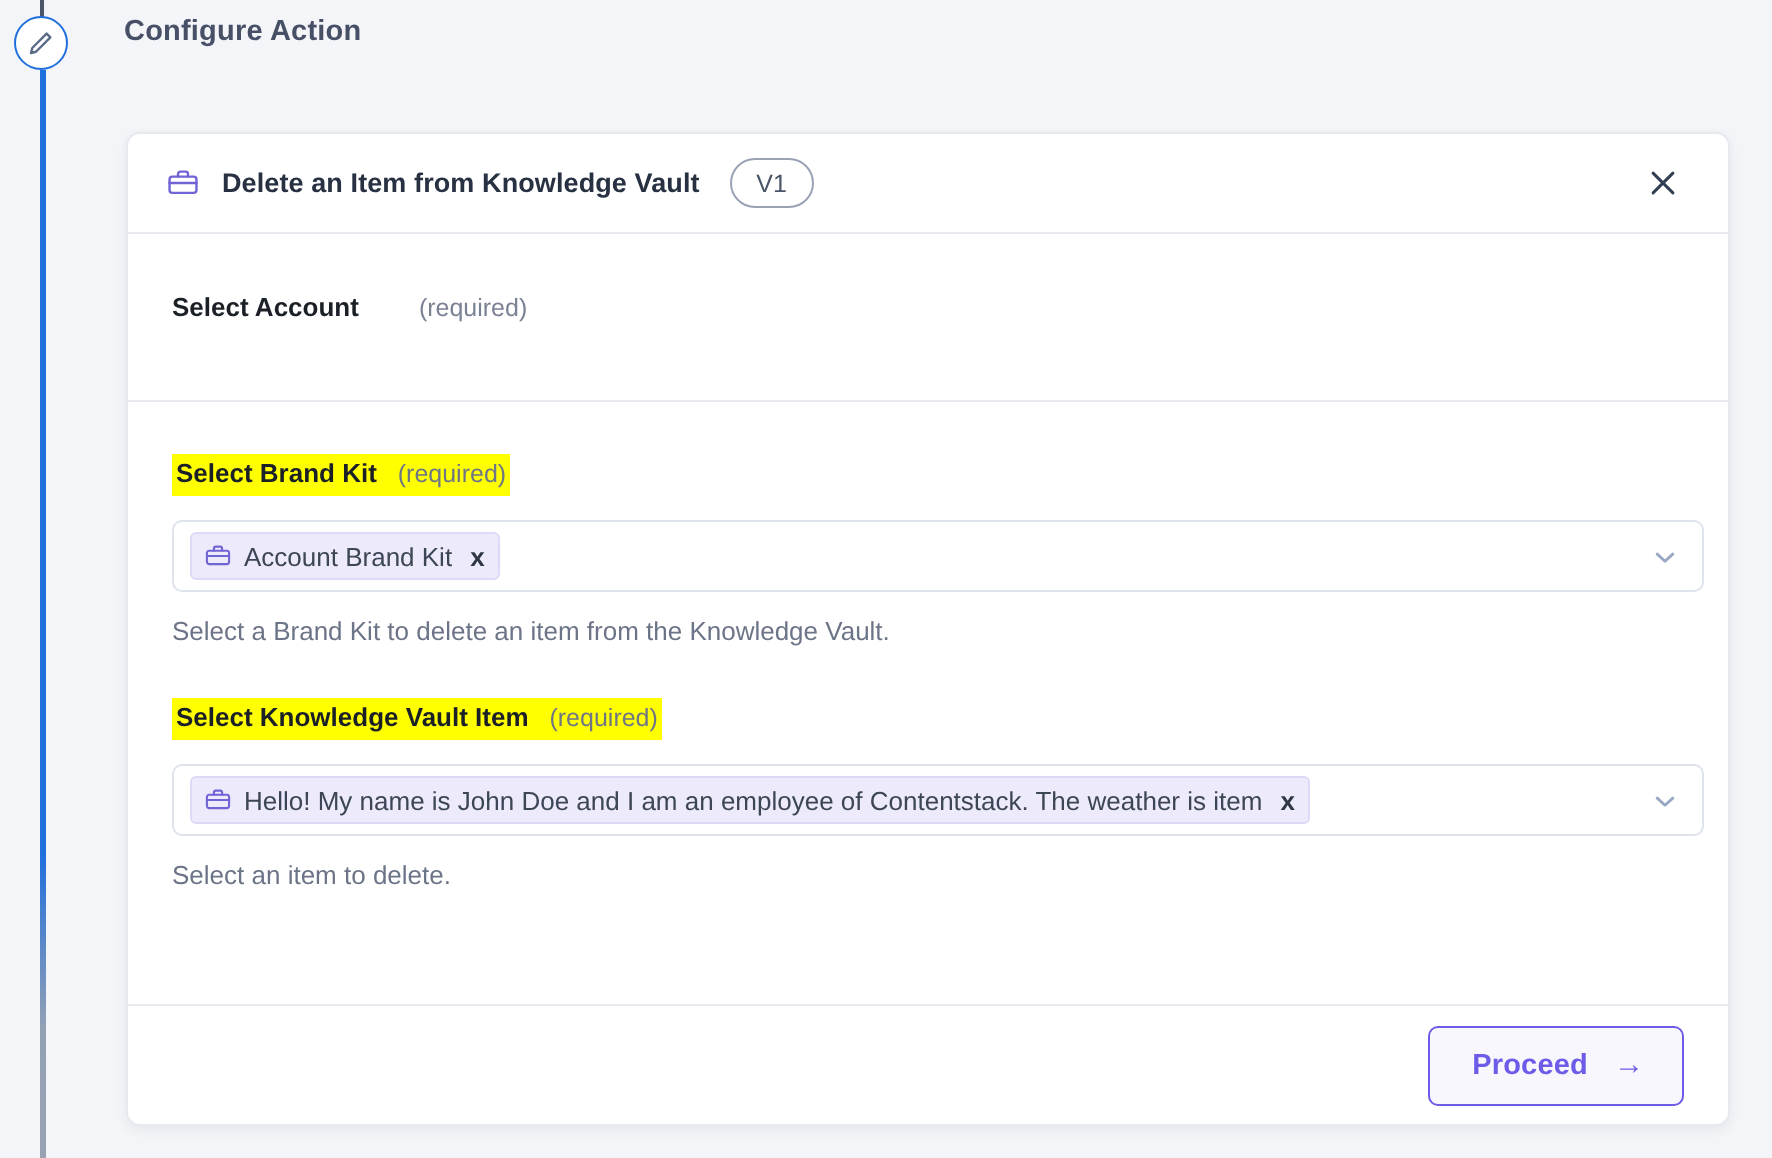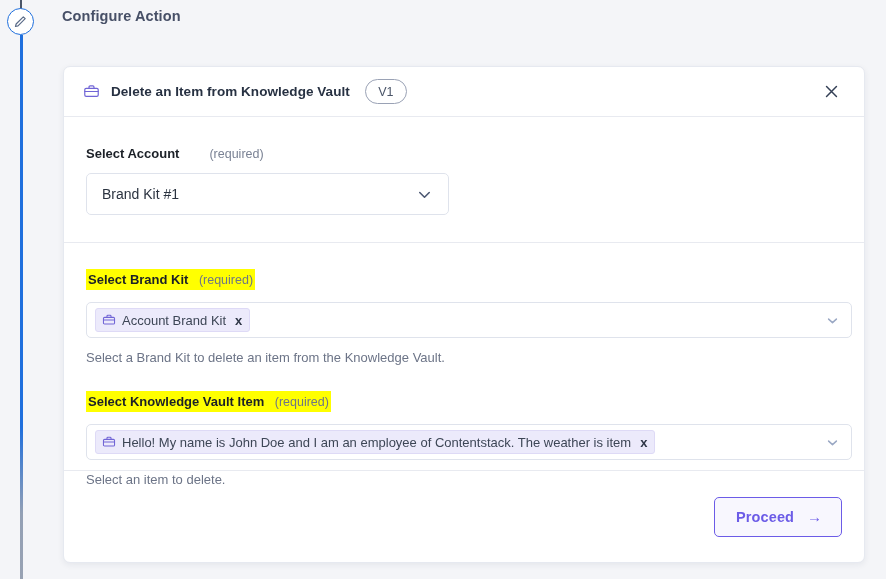--- a/index.html
+++ b/index.html
@@ -200,21 +200,21 @@
   }
 
   .sec-fields { padding-top: 26px; }
   .gap { height: 26px; }
 
   
   .card-foot {
     position: absolute;
     left: 0; bottom: 0;
     width: 100%;
-    height: 92px;
+    height: 60px;
     border-top: 1px solid #e8eaf0;
     display: flex;
     align-items: center;
     justify-content: flex-end;
     padding-right: 22px;
   }
   .proceed-btn {
     height: 40px;
     padding: 0 19px 0 21px;
     background: #f8f7fe;
@@ -273,28 +273,20 @@
         <path d="M5 5l14 14M19 5L5 19"></path>
       </svg>
     </span>
   </div>
 
   <div class="section sec-account">
     <div class="field-label-row">
       <span class="field-label">Select Account</span>
       <span class="field-req">(required)</span>
     </div>
-    <div class="select-box">
-      <span class="select-value">Brand Kit #1</span>
-      <span class="select-caret">
-        <svg width="19" height="19" viewBox="0 0 24 24" fill="none" stroke="#4d5973" stroke-width="2" stroke-linecap="round" stroke-linejoin="round">
-          <path d="M6 9.5l6 6 6-6"></path>
-        </svg>
-      </span>
-    </div>
   </div>
 
   <div class="section sec-fields">
 
     <div>
       <div class="field-label-row">
         <span class="hl">
           <span class="field-label">Select Brand Kit</span>
           <span class="field-req">(required)</span>
         </span>

